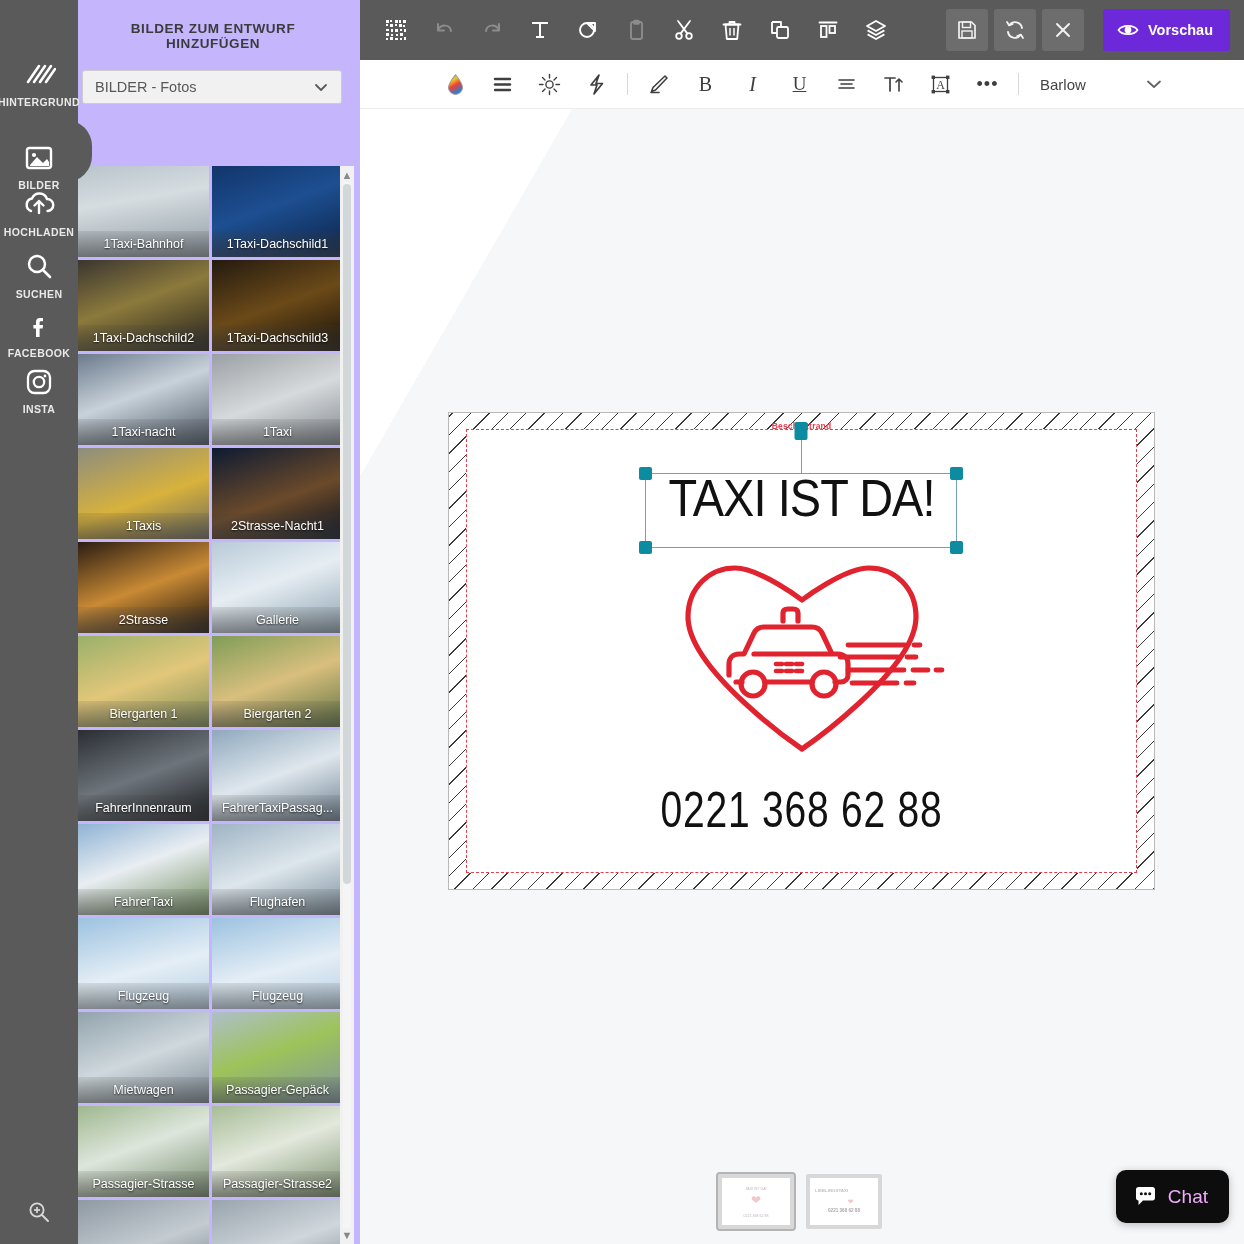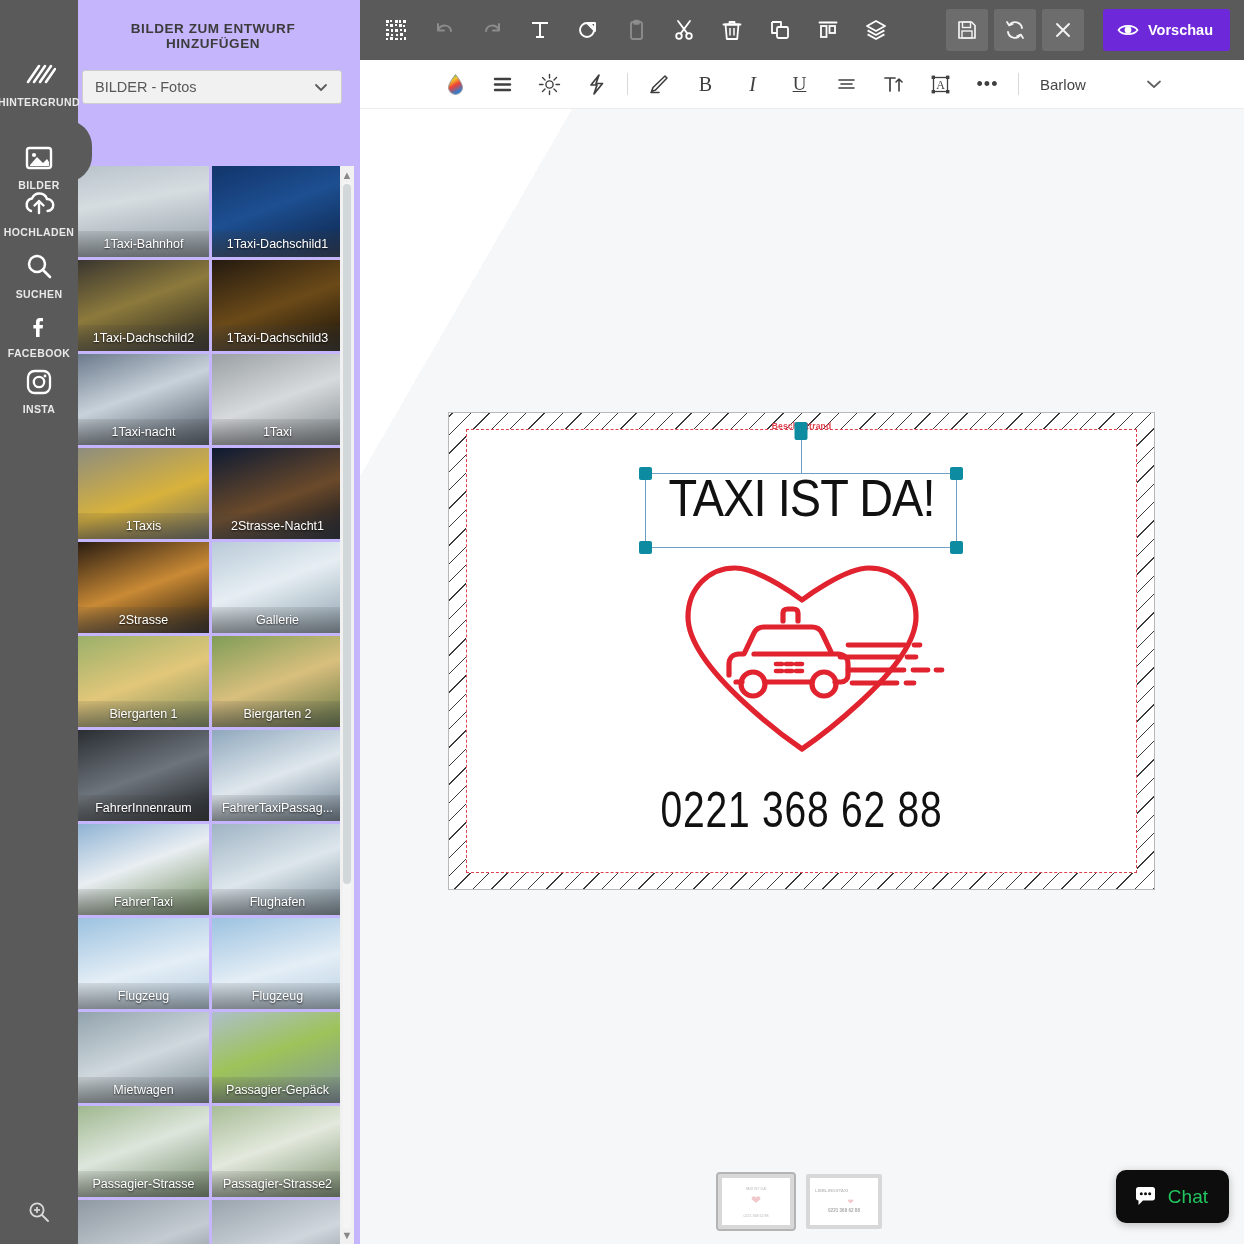--- a/index.html
+++ b/index.html
@@ -217,21 +217,21 @@
   .mini-h { position:absolute; left:50%; transform:translateX(-50%);
             font-size: 12px; color:#f1c8cc; line-height:1; }
 
   
   #chat {
     position: absolute; right: 15px; bottom: 21px; height: 53px;
     background: #0d0d0d; border-radius: 10px; display: flex; align-items: center;
     gap: 10px; padding: 0 21px 0 17px; cursor: pointer; z-index: 60;
     box-shadow: 0 2px 8px rgba(0,0,0,.25);
   }
-  #chat-label { color: #22c55e; font-size: 19px; }
+  #chat-label { color: #f0abfc; font-size: 19px; }
 </style>
 </head>
 <body>
 
 <div id="app">
 
   <div id="rail">
 
     <div id="rail-selected-bump"></div>
 

